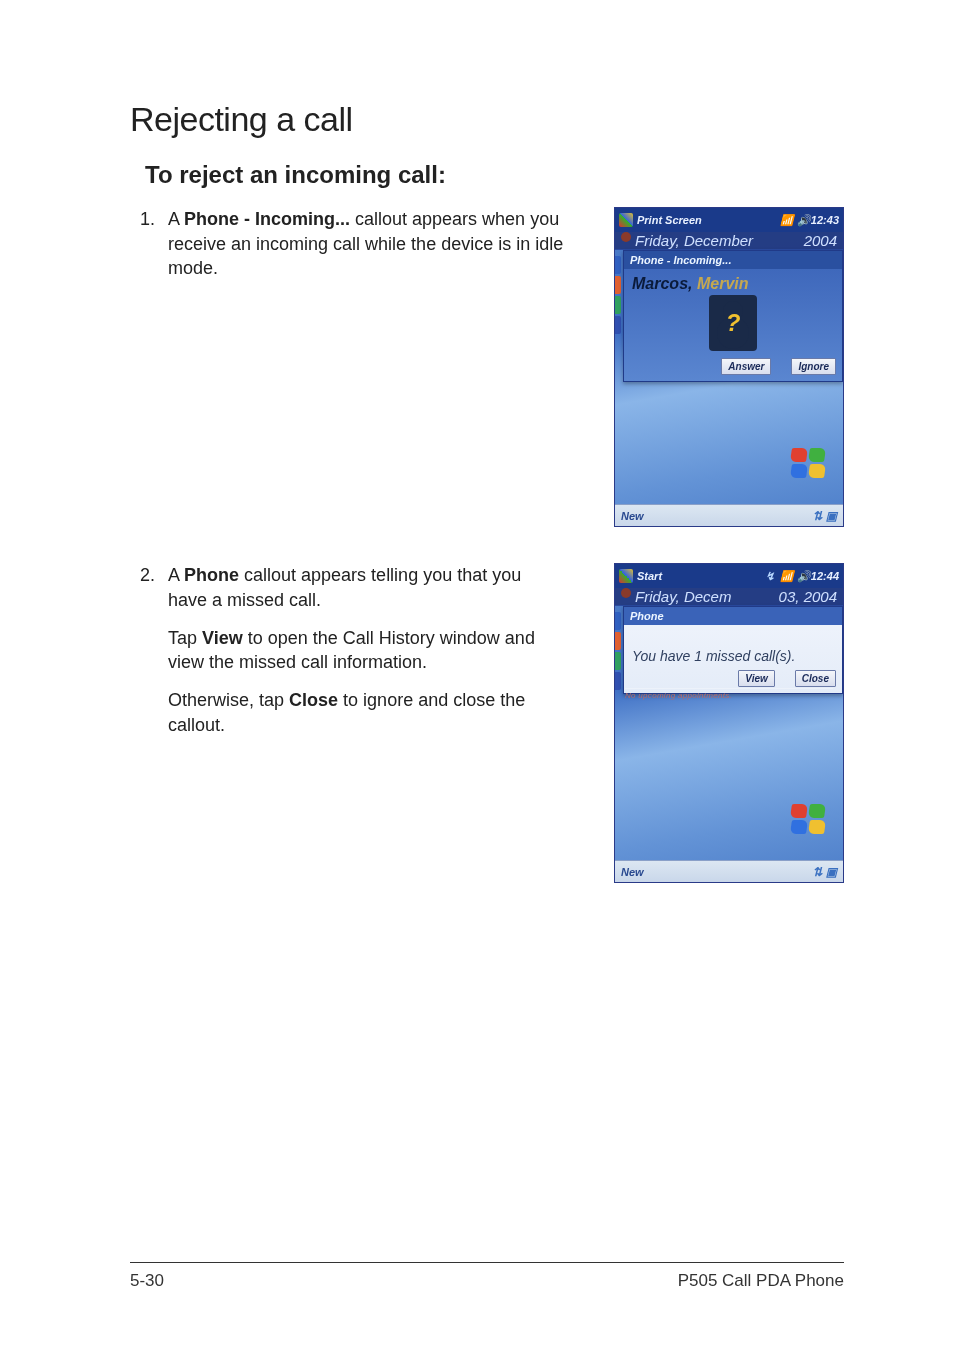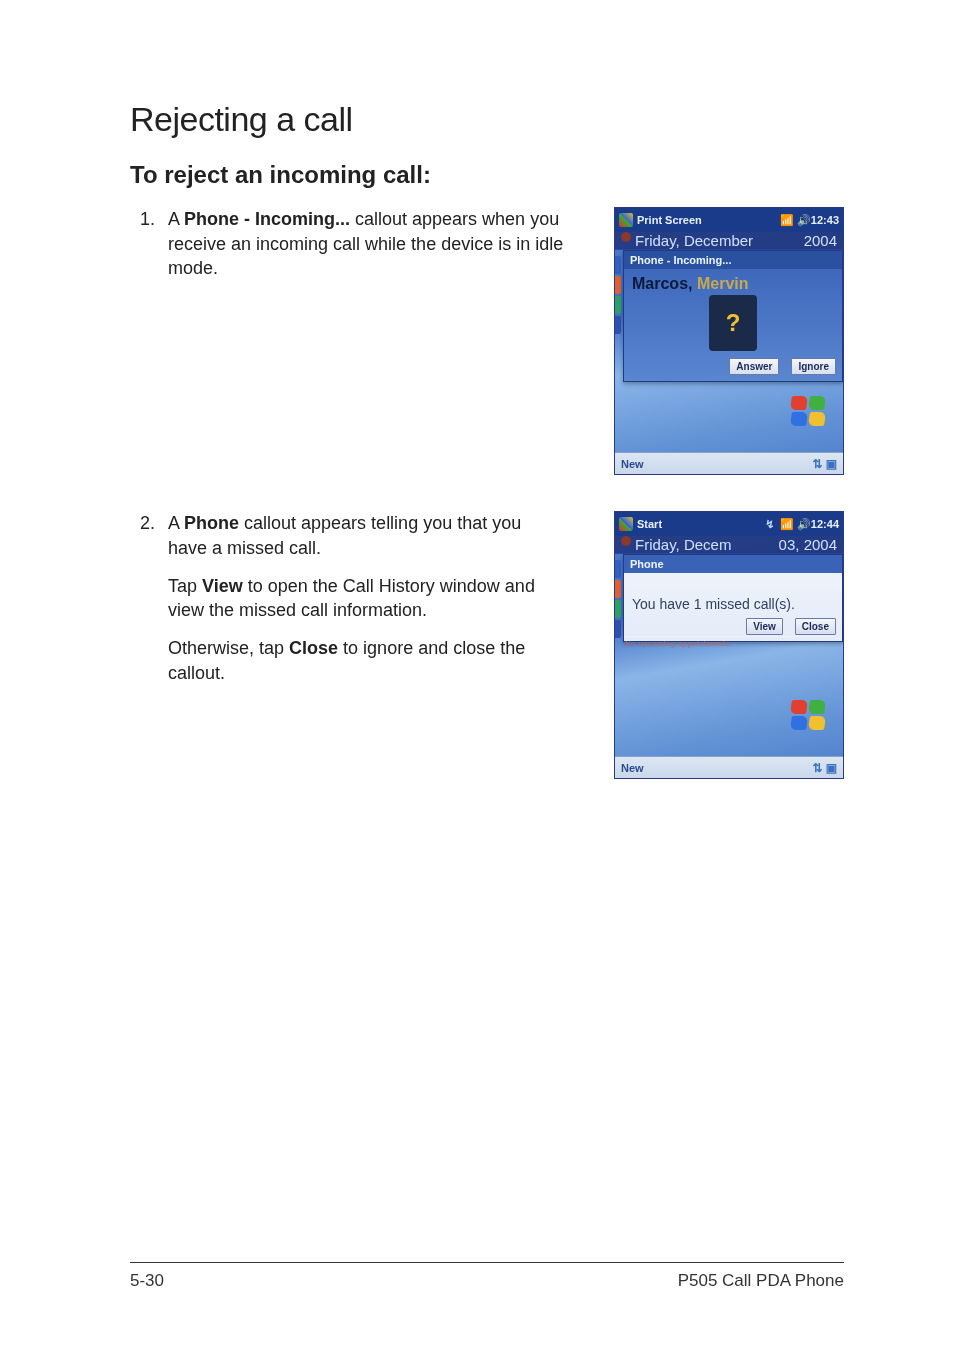--- a/index.html
+++ b/index.html
@@ -20,20 +20,21 @@
   h1 {
     font-size: 34px;
     font-weight: normal;
     margin-bottom: 22px;
     letter-spacing: -0.5px;
   }
   h2 {
     font-size: 24px;
     font-weight: bold;
     margin-bottom: 18px;
+    margin-left: 15px;
   }
   .step-row {
     display: flex;
     align-items: flex-start;
     gap: 50px;
     margin-bottom: 36px;
   }
   .textcol {
     flex: 1;
     font-size: 18px;
@@ -48,25 +49,26 @@
   .step-body {
     display: block;
     margin-left: 28px;
     margin-top: -24px;
   }
   .para { margin-bottom: 14px; }
   .bold { font-weight: bold; }
   .imgcol { width: 230px; }
   .pda {
     width: 230px;
-    height: 268px;
+    height: 320px;
     border: 1px solid #2a3a88;
     position: relative;
     background: linear-gradient(170deg, #4f7fc8 0%, #3e6fc4 35%, #8ab5e8 55%, #6393d6 80%, #4b7cc8 100%);
     overflow: hidden;
+    font-style: italic;
   }
   .titlebar {
     height: 24px;
     background: #1a3a8a;
     display: flex;
     align-items: center;
     padding: 0 4px;
     font-size: 11px;
     color: #e8f0ff;
     font-weight: bold;
@@ -123,21 +125,21 @@
     content:""; position:absolute; top:6px; left:14px;
     width:20px;height:20px;border-radius:50%;background:#1a2a48;
     box-shadow: 0 22px 0 6px #1a2a48;
   }
   .qmark {
     position:absolute; top:14px; left:50%; transform:translateX(-50%);
     font-size:24px; font-weight:bold; color:#f0c030;
   }
   .btnrow {
     position:absolute; bottom:6px; right:6px;
-    display:flex; gap:12px;
+    display:flex; gap:20px;
   }
   .pda-btn {
     background: linear-gradient(#f4f6fa,#d8deee);
     border: 1px solid #6a7aa8;
     font-size: 10px; font-weight: bold; color: #1a2a58;
     padding: 2px 6px;
     border-radius: 1px;
   }
   .callout2 { top: 42px; height: 88px; background: linear-gradient(#f0f4fc,#e4ecf8); color:#102040; }
   .callout2 .missedtxt { font-size: 14px; padding: 23px 8px; color: #304060; }

